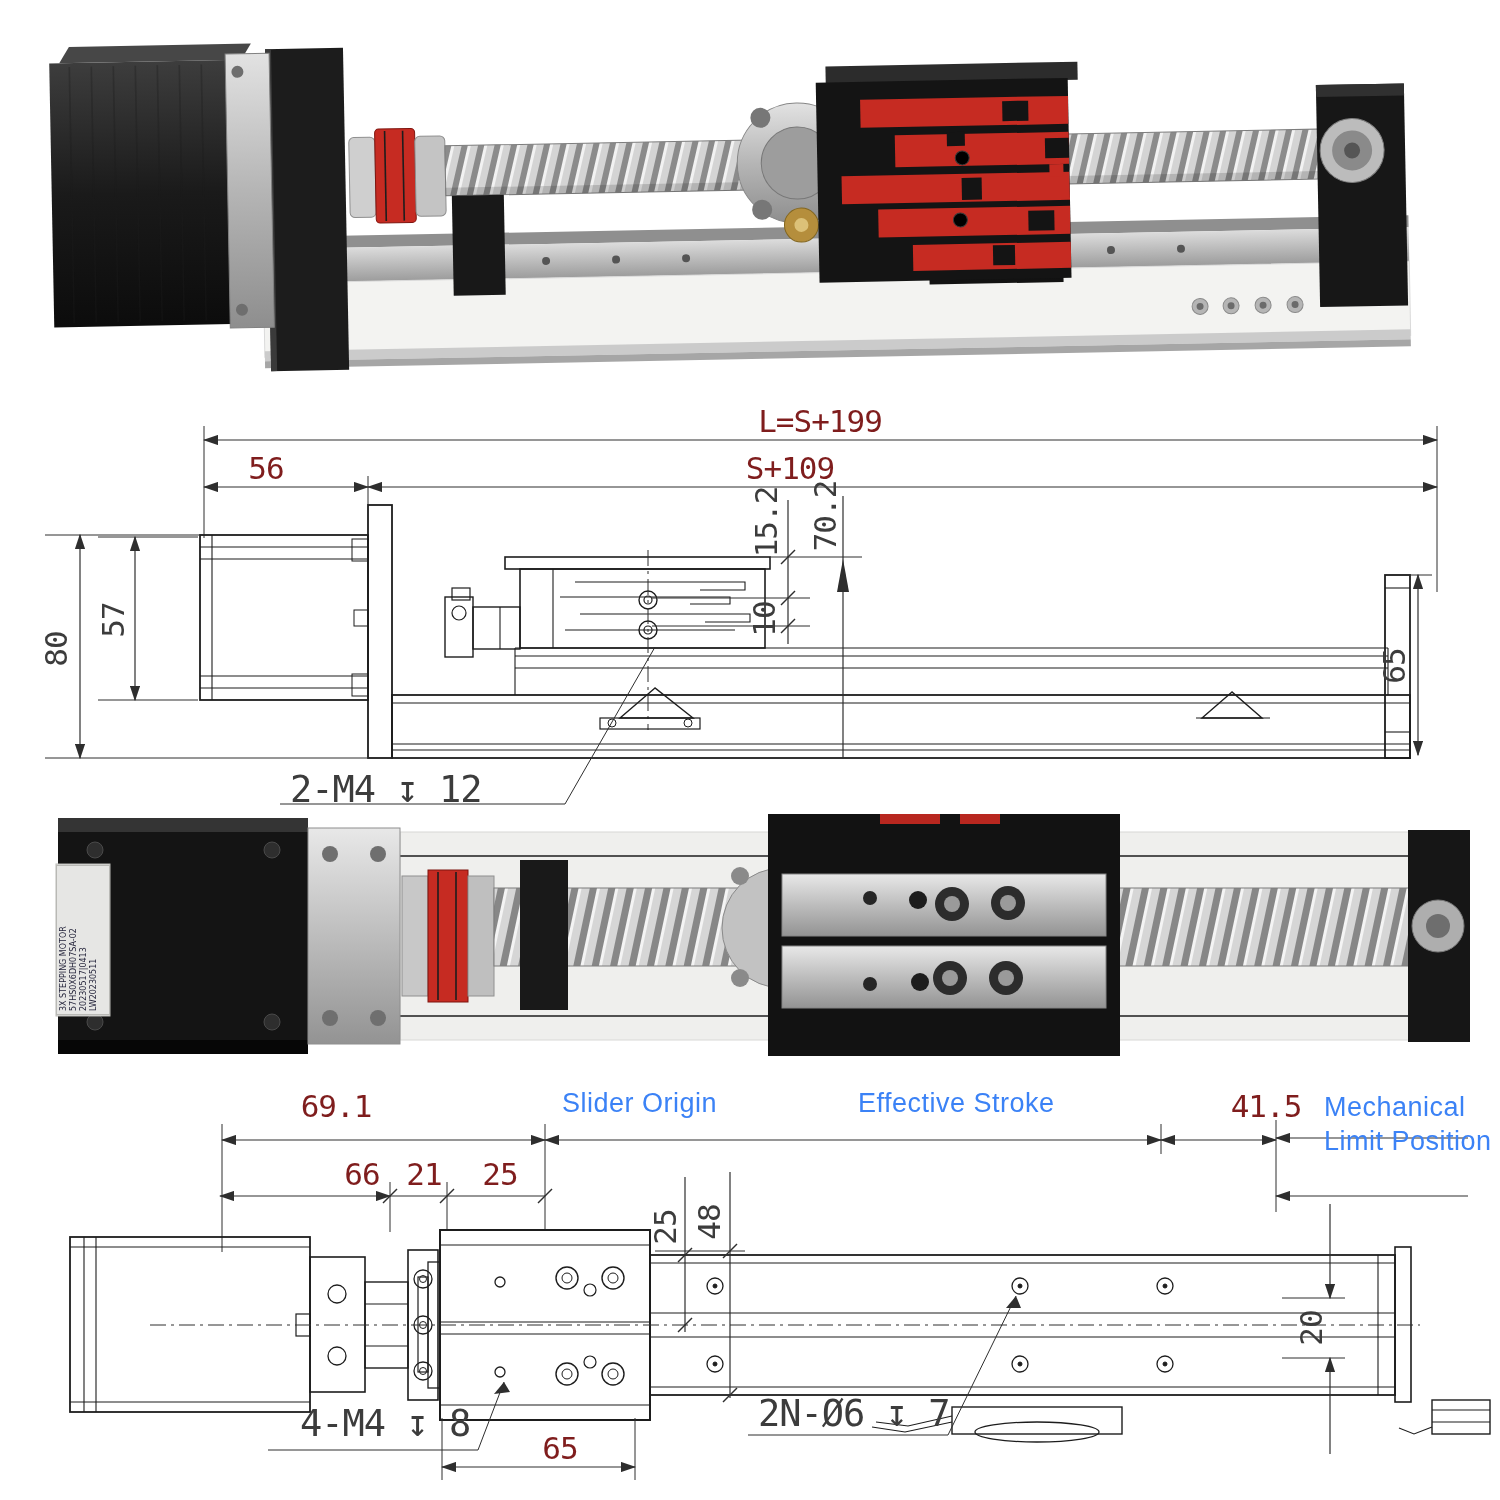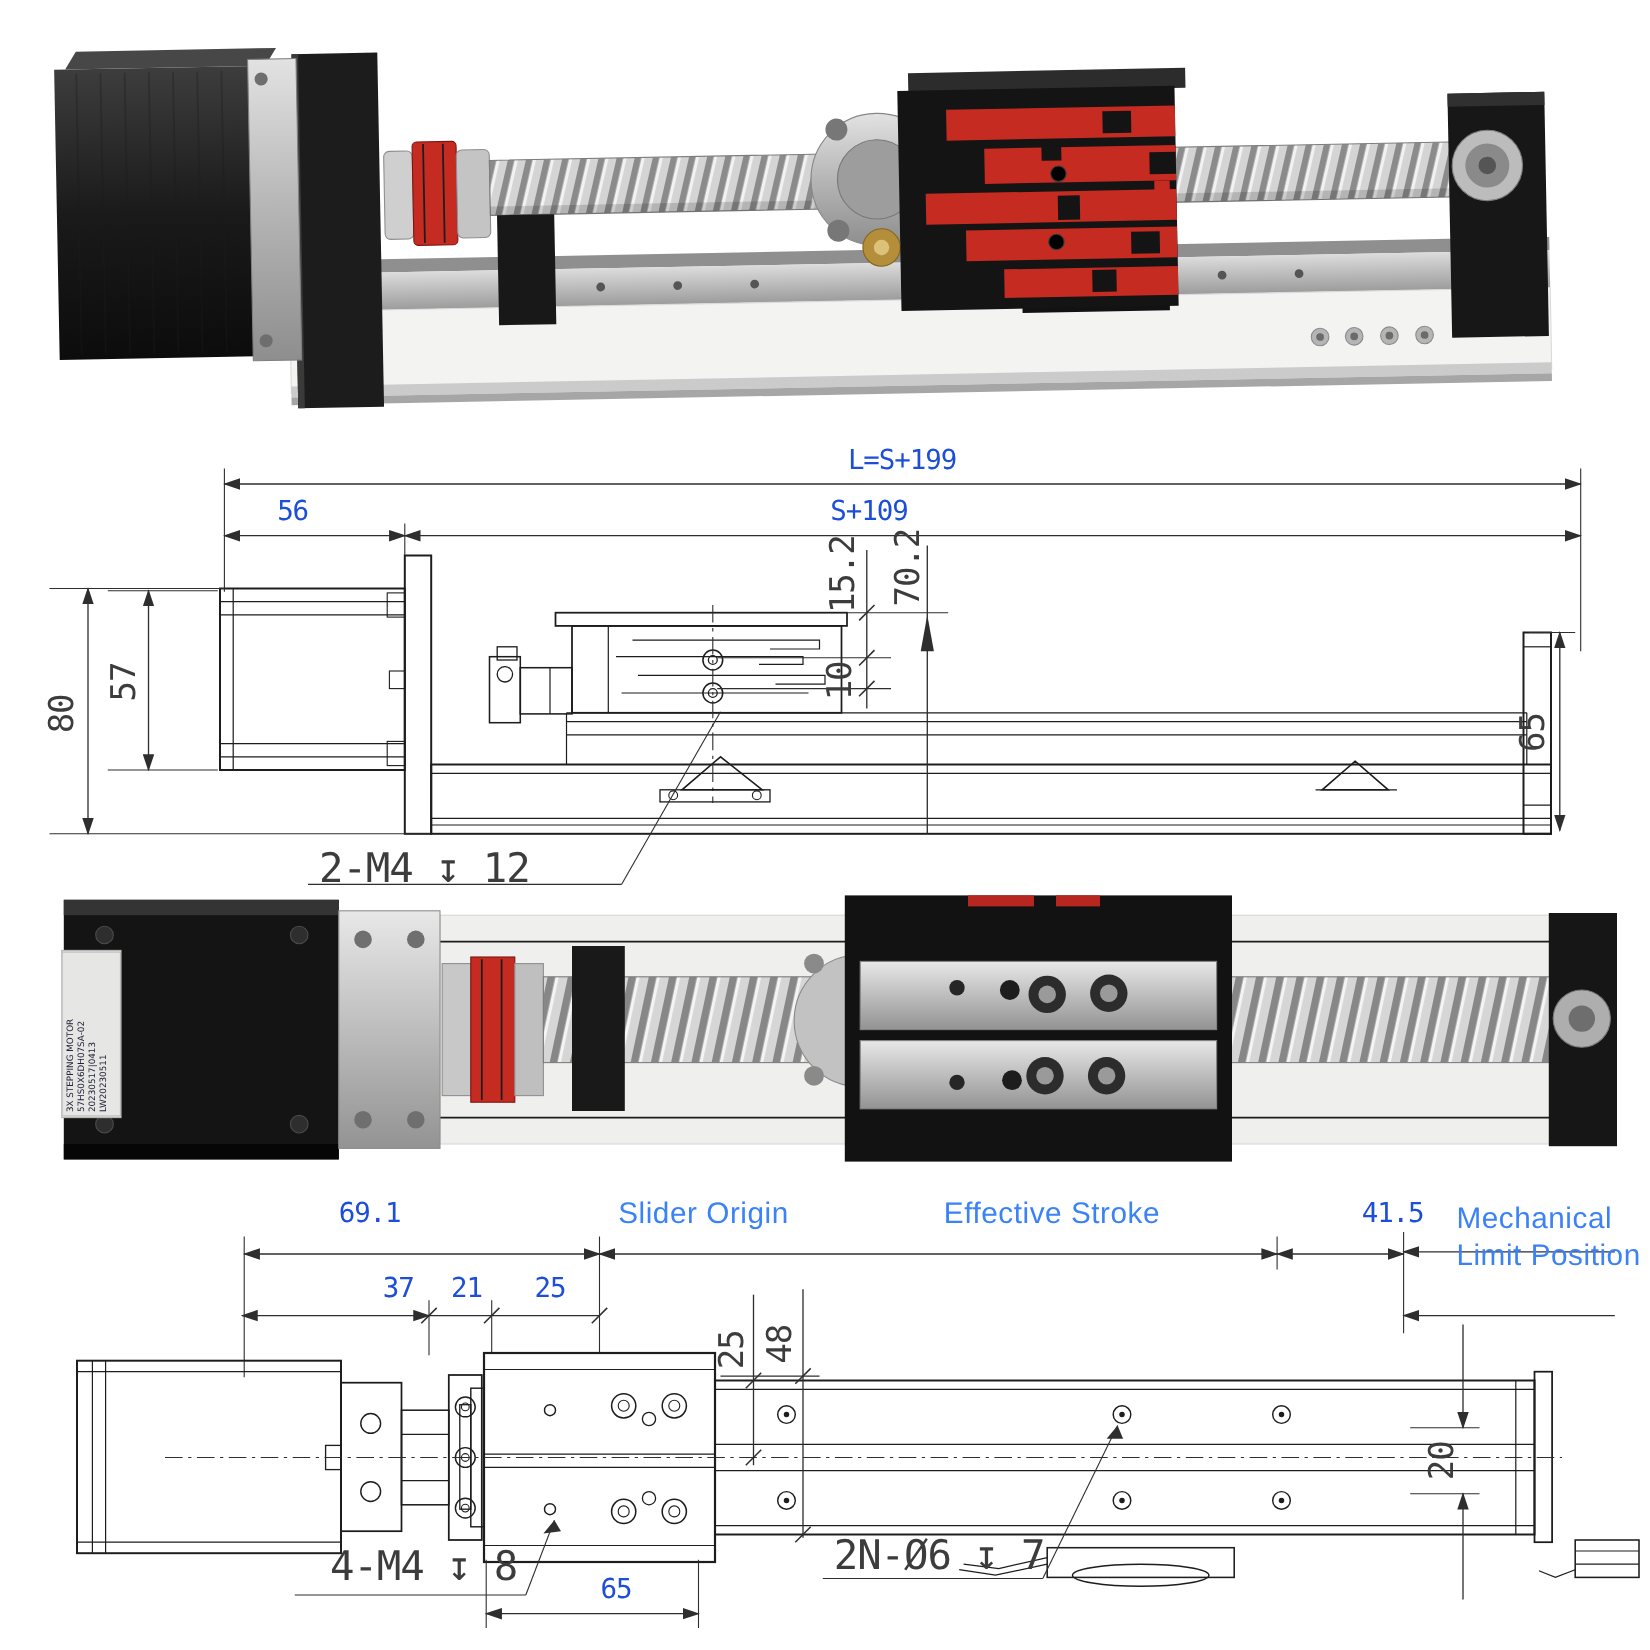--- a/index.html
+++ b/index.html
@@ -1,20 +1,20 @@
 <!DOCTYPE html>
 <html><head>
 <meta charset="utf-8">
 <style>
   html,body{margin:0;padding:0;background:#fff;}
   #canvas{position:relative;width:1500px;height:1500px;background:#ffffff;overflow:hidden;
           font-family:"Liberation Sans",sans-serif;}
   svg{position:absolute;left:0;}
   .cad{position:absolute;font-family:"DejaVu Sans Mono","DejaVu Sans",monospace;
-       font-size:25px;font-weight:400;color:#1d4ed8;letter-spacing:-1px;white-space:nowrap;}
+       font-size:31px;font-weight:400;color:#7f1d1d;letter-spacing:-1px;white-space:nowrap;}
   .cad.center{text-align:center;}
   .cad-rot{position:absolute;font-family:"DejaVu Sans Mono","DejaVu Sans",monospace;
        font-size:31px;font-weight:400;color:#3c3c3c;letter-spacing:-1px;white-space:nowrap;
        transform:translate(-50%,-50%) rotate(-90deg);}
   .label{position:absolute;font-family:"Liberation Sans",sans-serif;font-size:27px;
        color:#3b82f6;white-space:nowrap;letter-spacing:0.5px;}
   .note{position:absolute;font-family:"DejaVu Sans Mono","DejaVu Sans",monospace;
        font-size:37px;color:#3c3c3c;letter-spacing:-1px;white-space:nowrap;}
   .motor-label{position:absolute;left:83px;top:940px;width:150px;height:54px;
        transform:translate(-50%,-50%) rotate(-90deg);background:#e6e6e4;border:1px solid #b9b9b5;
@@ -501,21 +501,21 @@
     <line class="ext" x1="948" y1="353" x2="1016" y2="214"></line>
     <polygon points="1016,214 1006,226 1021,226" fill="#2e2e2e"></polygon>
   </svg>
 
   <span class="cad center" style="left:276px;top:1088px;width:120px;">69.1</span>
   <span class="label" style="left:562px;top:1088px;">Slider Origin</span>
   <span class="label" style="left:858px;top:1088px;">Effective Stroke</span>
   <span class="cad center" style="left:1206px;top:1088px;width:120px;">41.5</span>
   <span class="label" style="left:1324px;top:1092px;">Mechanical</span>
   <span class="label" style="left:1324px;top:1126px;">Limit Position 9</span>
-  <span class="cad center" style="left:330px;top:1156px;width:64px;">37</span>
+  <span class="cad center" style="left:330px;top:1156px;width:64px;">66</span>
   <span class="cad center" style="left:392px;top:1156px;width:64px;">21</span>
   <span class="cad center" style="left:468px;top:1156px;width:64px;">25</span>
   <span class="cad-rot" style="left:665px;top:1227px;">25</span>
   <span class="cad-rot" style="left:709px;top:1222px;">48</span>
   <span class="cad-rot" style="left:1311px;top:1328px;">20</span>
   <span class="cad center" style="left:520px;top:1430px;width:80px;">65</span>
   <span class="note" style="left:300px;top:1402px;text-align:center;">4-M4 ↧ 8</span>
   <span class="note" style="left:758px;top:1392px;">2N-Ø6 ↧ 7</span>
 
 </div>

